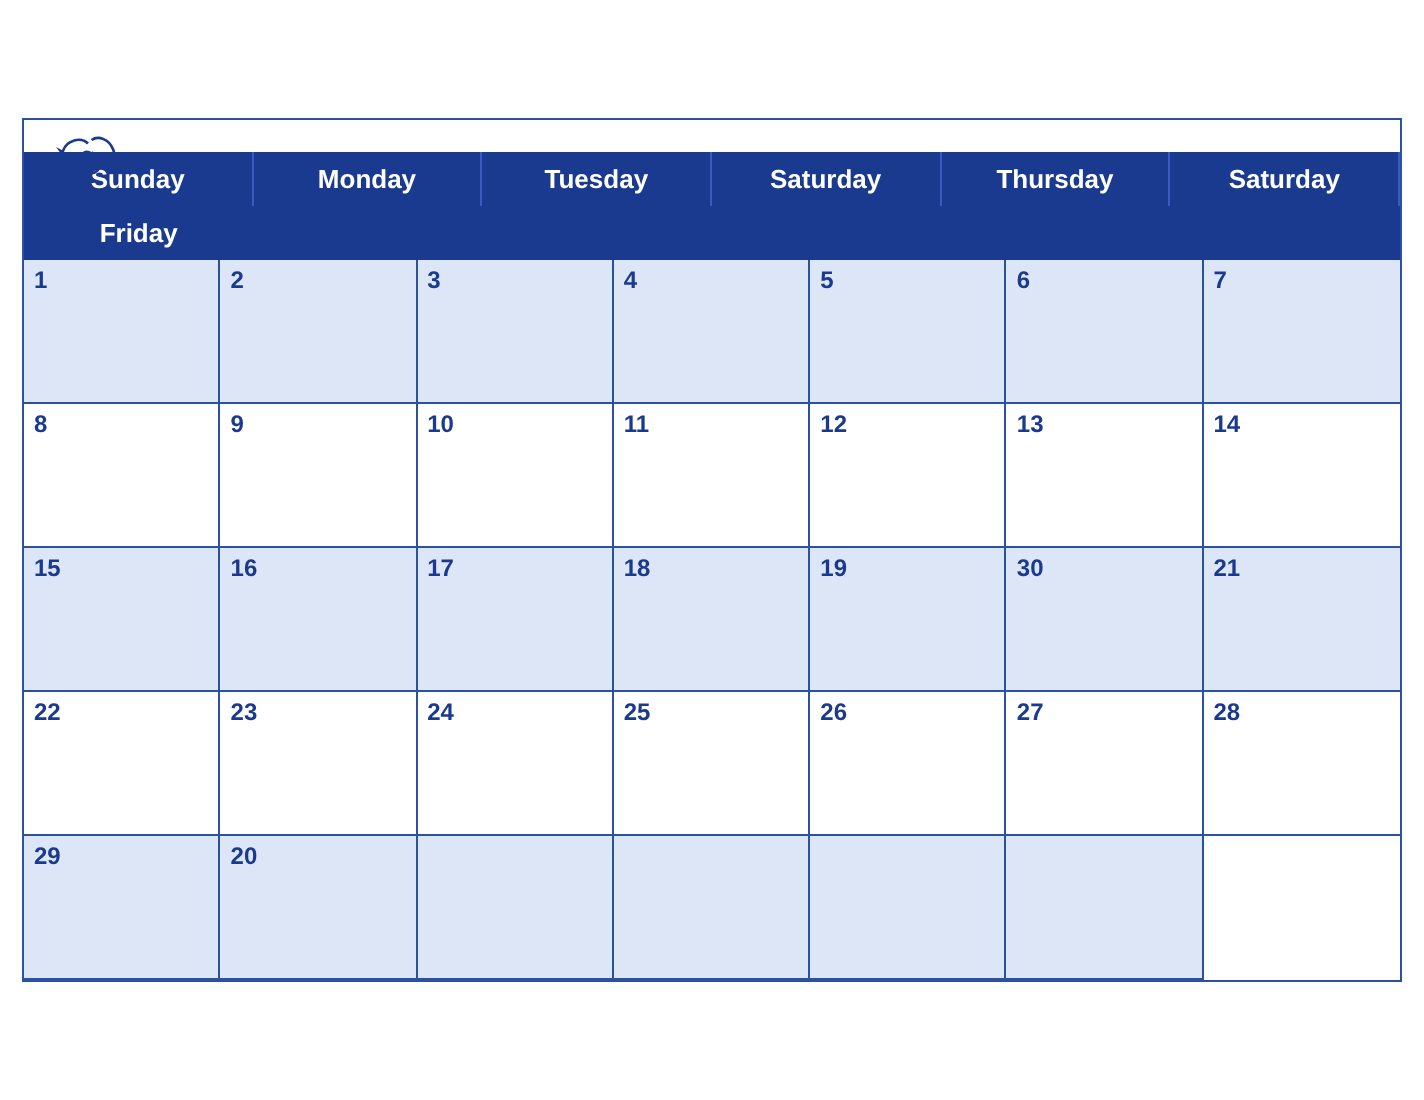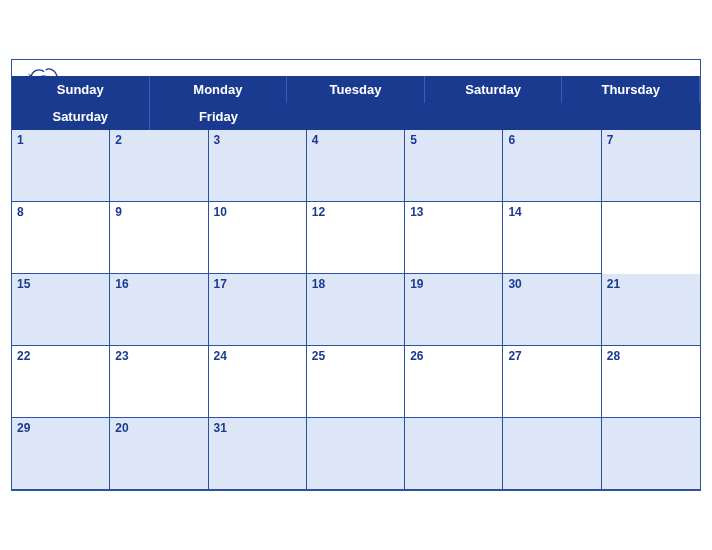--- a/index.html
+++ b/index.html
@@ -55,21 +55,21 @@
     }
     .country-label {
       position: absolute;
       right: 16px;
       top: 14px;
       font-size: 13px;
       color: #333;
     }
     .day-headers {
       display: grid;
-      grid-template-columns: repeat(5, 1fr);
+      grid-template-columns: repeat(6, 1fr);
       background: #1a3a8f;
     }
     .day-header {
       color: #fff;
       text-align: center;
       font-size: 13px;
       font-weight: bold;
       padding: 6px 2px;
       border-right: 1px solid #3a5abf;
     }
@@ -162,20 +162,23 @@
         <div class="day-cell">
           <span class="day-num">8</span>
         </div>
         <div class="day-cell">
           <span class="day-num">9</span>
         </div>
         <div class="day-cell">
           <span class="day-num">10</span>
         </div>
         <div class="day-cell">
+          <span class="day-num">11</span>
+        </div>
+        <div class="day-cell">
           <span class="day-num">12</span>
         </div>
         <div class="day-cell">
           <span class="day-num">13</span>
         </div>
         <div class="day-cell">
           <span class="day-num">14</span>
         </div>
       </div>
       <div class="cal-row row-blue">
@@ -223,23 +226,20 @@
         <div class="day-cell">
           <span class="day-num">28</span>
         </div>
       </div>
       <div class="cal-row row-blue">
         <div class="day-cell">
           <span class="day-num">29</span>
         </div>
         <div class="day-cell">
           <span class="day-num">20</span>
-        </div>
-        <div class="day-cell">
-          <span class="day-num">31</span>
         </div>
         <div class="day-cell empty"></div>
         <div class="day-cell empty"></div>
         <div class="day-cell empty"></div>
         <div class="day-cell empty"></div>
       </div>
     </div>
 </div>
 
 </body></html>

